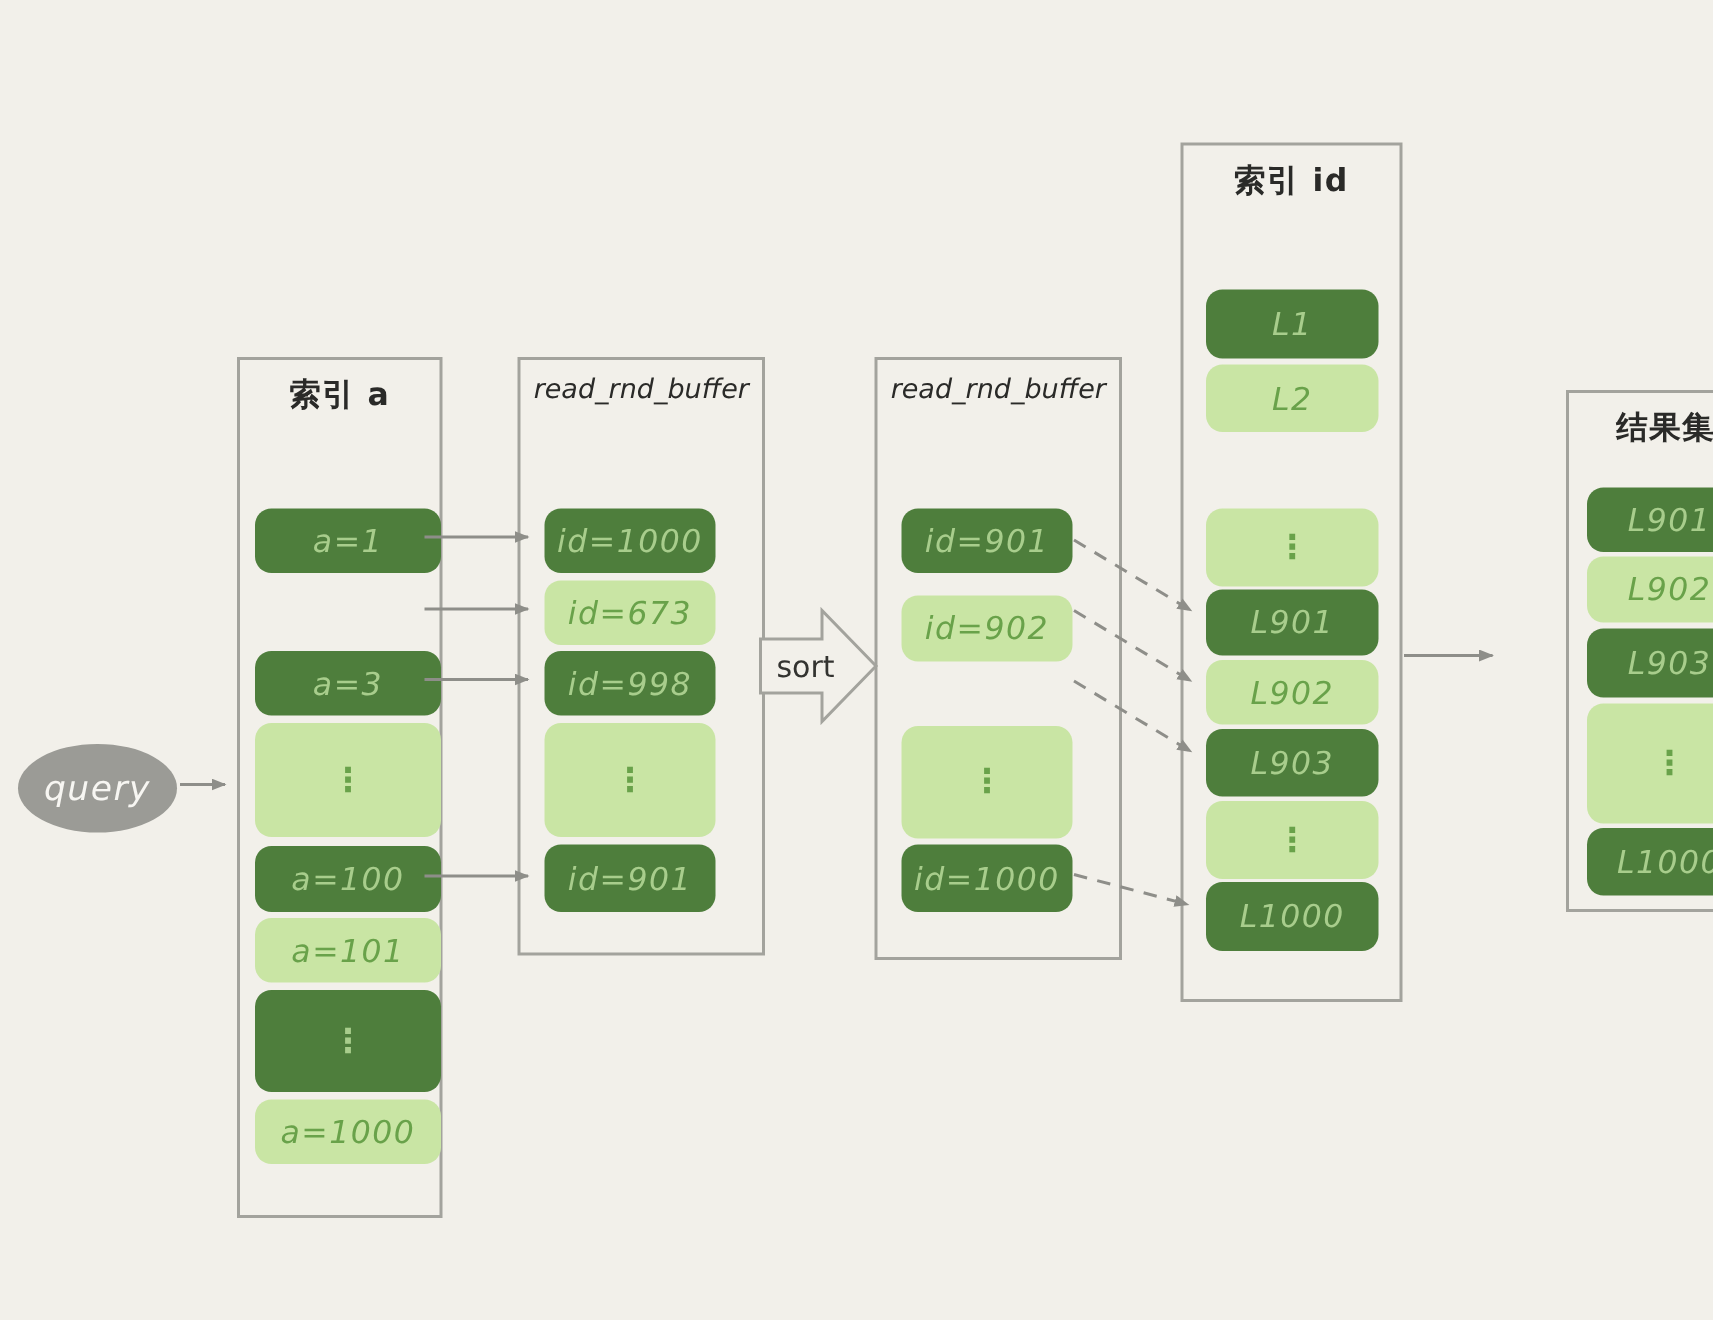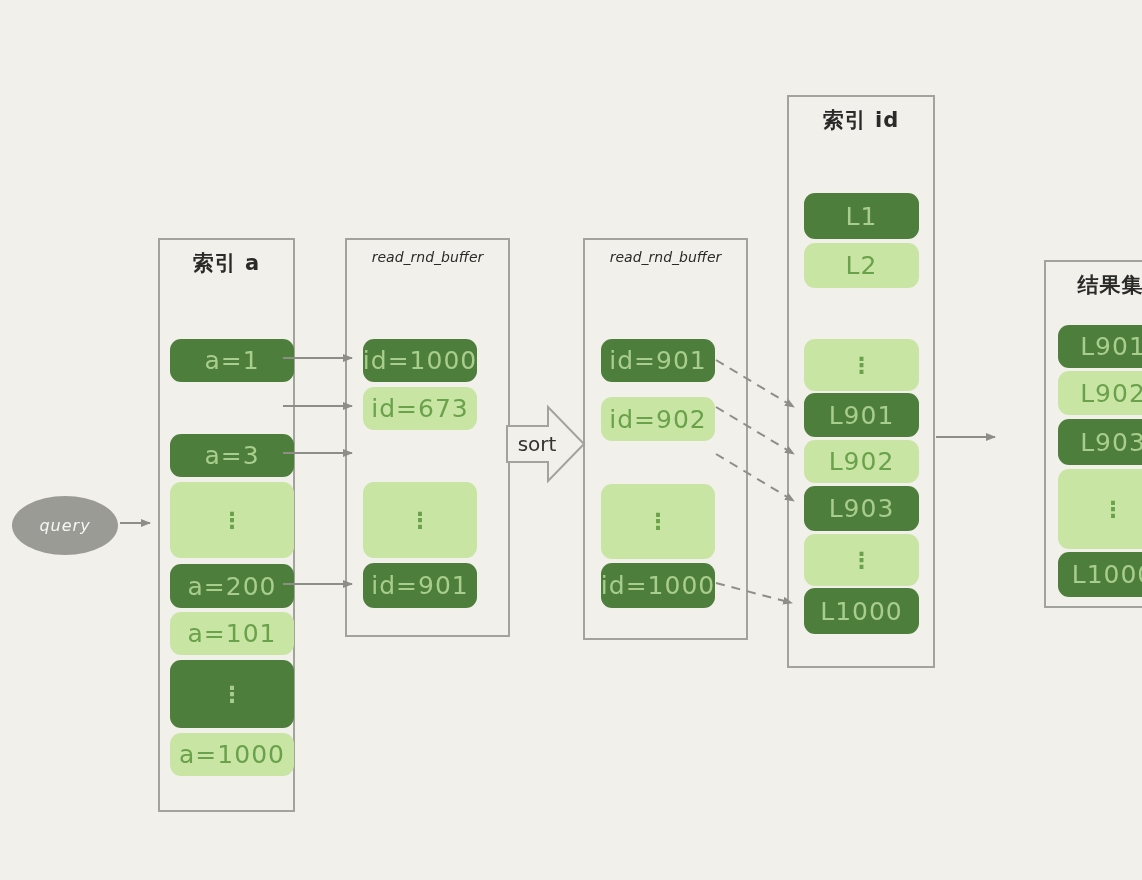--- a/index.html
+++ b/index.html
@@ -6,63 +6,64 @@
     --background:#f2f0ea; --box-border:#a3a39d; --cell-dark:#4e7e3c; --cell-light:#c9e5a4;
     --text-on-dark:#a8cd8c; --text-on-light:#69a24a; --title-text:#2a2a28;
     --arrow:#8e8e89; --query-fill:#9b9b96; --query-text:#f7f6f2;
   }
   html,body{margin:0;padding:0;background:var(--background);}
   .canvas{position:relative;width:1142px;height:880px;background:var(--background);
     font-family:"DejaVu Sans",sans-serif;overflow:hidden;}
   .box{position:absolute;border:2px solid var(--box-border);background:transparent;box-sizing:border-box;}
   .box-title{position:absolute;top:9px;left:0;right:0;text-align:center;font-size:21px;
     color:var(--title-text);font-weight:bold;letter-spacing:1px;}
-  .box-title.mono{font-weight:normal;font-size:14px;letter-spacing:0;font-style:italic;}
+  .box-title.mono{font-weight:normal;font-size:18px;letter-spacing:0;font-style:italic;}
   .cell{position:absolute;border-radius:11px;display:flex;align-items:center;justify-content:center;
-    font-size:25px;letter-spacing:1px;box-sizing:border-box;}
+    font-size:21px;font-style:italic;letter-spacing:1px;box-sizing:border-box;}
   .cell.dark{background:var(--cell-dark);color:var(--text-on-dark);}
   .cell.light{background:var(--cell-light);color:var(--text-on-light);}
   .cell.dots{font-style:normal;font-size:22px;font-weight:bold;letter-spacing:0;}
   .col-a .cell{left:10px;width:124px;}
   .col-b .cell{left:16px;width:114px;}
   .col-id .cell{left:15px;width:115px;}
   .col-res .cell{left:12px;width:110px;}
   .query-ellipse{position:absolute;left:12px;top:496px;width:106px;height:59px;border-radius:50%;
     background:var(--query-fill);display:flex;align-items:center;justify-content:center;}
-  .query-ellipse span{color:var(--query-text);font-size:16px;font-style:italic;letter-spacing:1px;}
+  .query-ellipse span{color:var(--query-text);font-size:23px;font-style:italic;letter-spacing:1px;}
   svg.arrows{position:absolute;left:0;top:0;pointer-events:none;}
   svg.arrows line{stroke:var(--arrow);stroke-width:2;}
   svg.arrows line.dashed{stroke-dasharray:9 7;}
   svg.arrows .sort-shape{fill:var(--background);stroke:var(--box-border);stroke-width:2;}
   svg.arrows text{fill:#333330;font-size:20px;font-family:"DejaVu Sans",sans-serif;}
 </style>
 </head>
 <body>
 
 <div class="canvas">
 
   <div class="query-ellipse">
     <span>query</span>
   </div>
 
   <div class="box col-a" style="left:158px;top:238px;width:137px;height:574px">
     <div class="box-title">索引 a</div>
     <div class="cell dark" style="top:99px;height:43px">a=1</div>
     <div class="cell dark" style="top:194px;height:43px">a=3</div>
     <div class="cell light dots" style="top:242px;height:76px">⋮</div>
-    <div class="cell dark" style="top:324px;height:44px">a=200</div>
+    <div class="cell dark" style="top:324px;height:44px">a=100</div>
     <div class="cell light" style="top:372px;height:43px">a=101</div>
     <div class="cell dark dots" style="top:420px;height:68px">⋮</div>
     <div class="cell light" style="top:493px;height:43px">a=1000</div>
   </div>
 
   <div class="box col-b" style="left:345px;top:238px;width:165px;height:399px">
     <div class="box-title mono">read_rnd_buffer</div>
     <div class="cell dark" style="top:99px;height:43px">id=1000</div>
     <div class="cell light" style="top:147px;height:43px">id=673</div>
+    <div class="cell dark" style="top:194px;height:43px">id=998</div>
     <div class="cell light dots" style="top:242px;height:76px">⋮</div>
     <div class="cell dark" style="top:323px;height:45px">id=901</div>
   </div>
 
   <div class="box col-b" style="left:583px;top:238px;width:165px;height:402px">
     <div class="box-title mono">read_rnd_buffer</div>
     <div class="cell dark" style="top:99px;height:43px">id=901</div>
     <div class="cell light" style="top:157px;height:44px">id=902</div>
     <div class="cell light dots" style="top:244px;height:75px">⋮</div>
     <div class="cell dark" style="top:323px;height:45px">id=1000</div>

